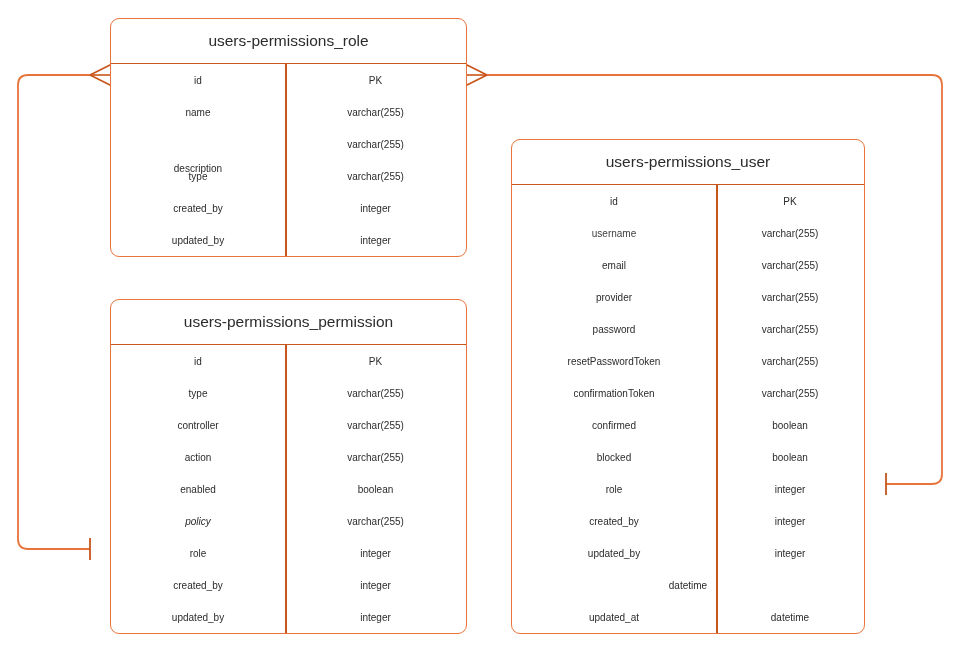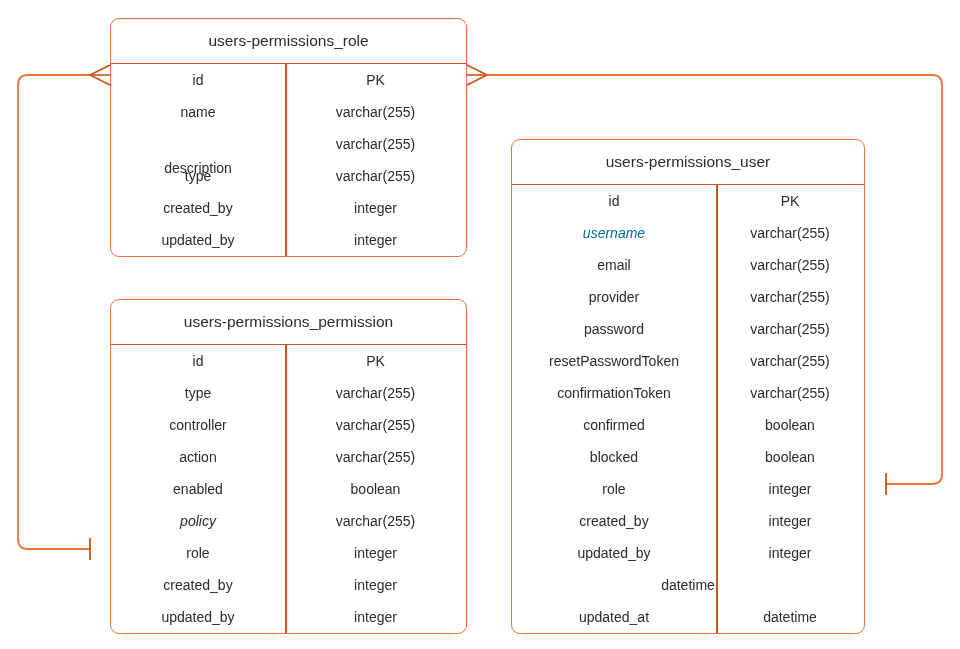--- a/index.html
+++ b/index.html
@@ -55,21 +55,21 @@
     width: 1.5px;
     background: #C8551A;
   }
   .row {
     display: flex;
     height: 32px;
     align-items: center;
   }
   .cell-name,
   .cell-type {
-    font-size: 14px;
+    font-size: 10px;
     color: #2b2b2b;
     text-align: center;
     white-space: nowrap;
     overflow: hidden;
   }
   .cell-name { flex: 0 0 auto; }
   .cell-type { flex: 1 1 auto; }
 </style>
 </head>
 <body>
@@ -172,21 +172,21 @@
       </div>
       <div class="entity" style="left: 511px; top: 139px; width: 354px; border-color: rgb(232, 116, 59);">
         <div class="entity-title" style="border-bottom-color: rgb(200, 85, 26); color: rgb(43, 43, 43);">users-permissions_user</div>
         <div class="entity-body">
           <div class="col-divider" style="left: 204px; background: rgb(200, 85, 26);"></div>
           <div class="row">
             <div class="cell-name" style="width: 204px; color: rgb(43, 43, 43);">id</div>
             <div class="cell-type" style="color: rgb(43, 43, 43);">PK</div>
           </div>
           <div class="row">
-            <div class="cell-name" style="width: 204px; color: #0369a1; font-style: italic;">username</div>
+            <div class="cell-name" style="width: 204px; color: #404040;">username</div>
             <div class="cell-type" style="color: rgb(43, 43, 43);">varchar(255)</div>
           </div>
           <div class="row">
             <div class="cell-name" style="width: 204px; color: rgb(43, 43, 43);">email</div>
             <div class="cell-type" style="color: rgb(43, 43, 43);">varchar(255)</div>
           </div>
           <div class="row">
             <div class="cell-name" style="width: 204px; color: rgb(43, 43, 43);">provider</div>
             <div class="cell-type" style="color: rgb(43, 43, 43);">varchar(255)</div>
           </div>

